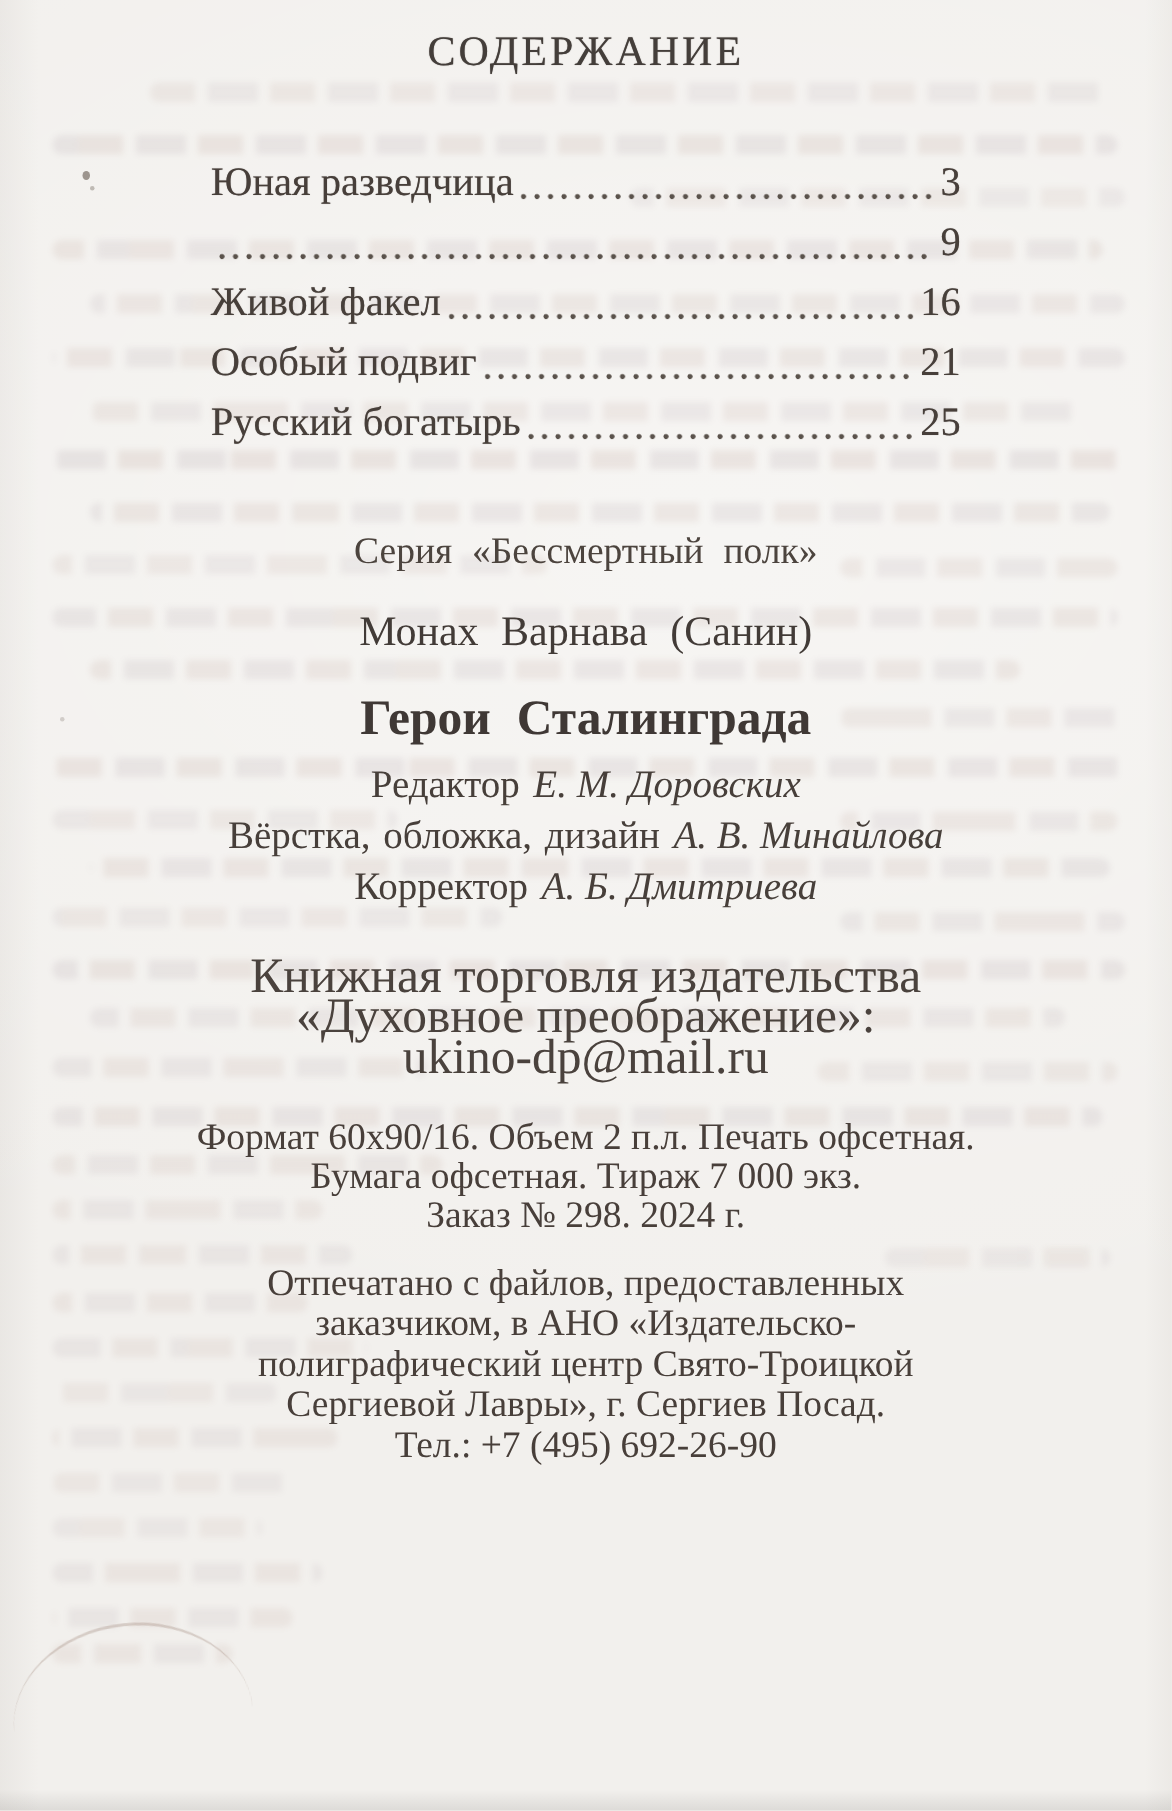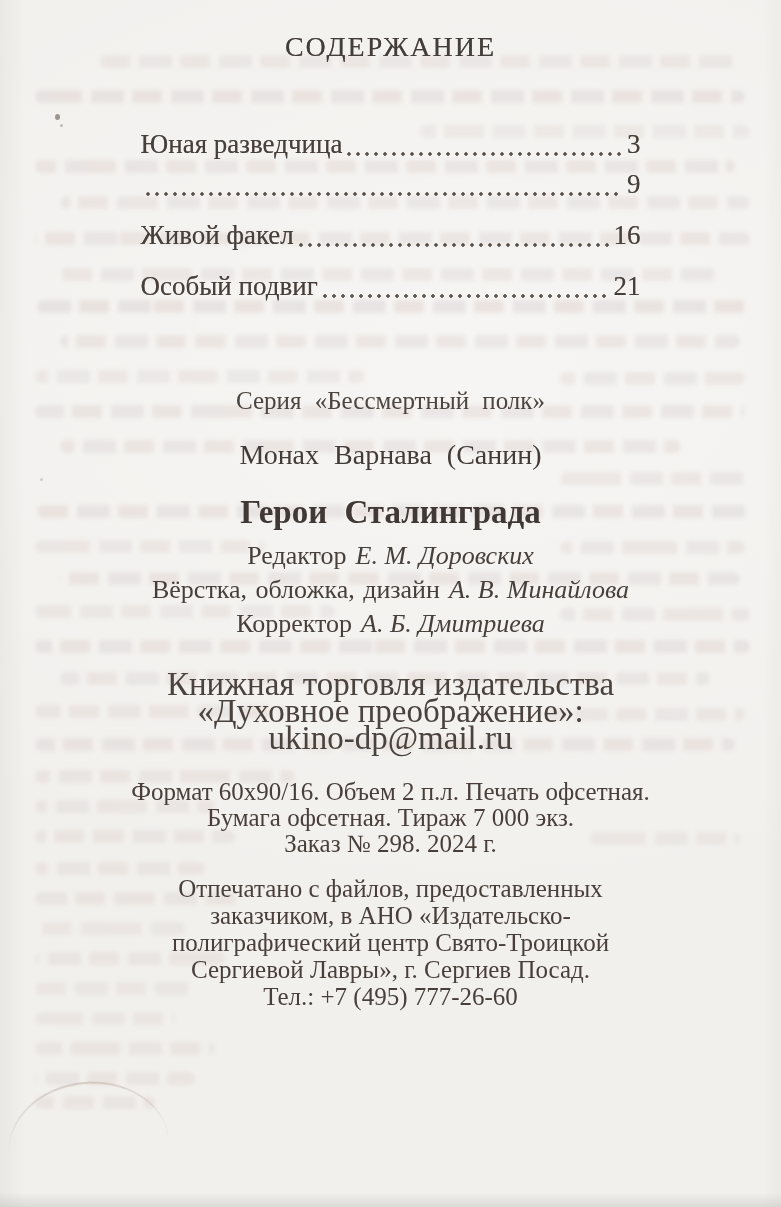--- a/index.html
+++ b/index.html
@@ -31,36 +31,36 @@
     position:absolute;left:6px;top:1082px;width:160px;height:70px;
     border-top:2px solid rgba(150,122,108,0.30);
     border-radius:50% 50% 0 0/90% 90% 0 0;
     transform:rotate(-6deg);filter:blur(0.5px);
   }
 
   .content{position:relative;z-index:2;color:#4a423d;}
   .c{text-align:center;}
 
   .doc-title{
-    margin:0;padding-top:32px;font-size:28px;line-height:30px;font-weight:normal;
+    margin:0;padding-top:20px;font-size:28px;line-height:30px;font-weight:normal;
     letter-spacing:2px;color:#443e3a;text-align:center;
     text-shadow:0 0 0.6px rgba(68,62,58,0.7);
   }
 
   .toc{width:500px;margin:51px auto 0;}
   .toc-row{display:flex;align-items:baseline;font-size:27px;line-height:40px;color:#473f3a;}
-  .toc-title{white-space:nowrap;text-shadow:0 0 0.5px rgba(71,63,58,0.6);margin-top:11px;}
+  .toc-title{white-space:nowrap;text-shadow:0 0 0.5px rgba(71,63,58,0.6);}
   .toc-dots{
     flex:1;align-self:stretch;margin:0 5px;
     background-image:radial-gradient(circle at 2px 2px, #5a524b 1.5px, rgba(0,0,0,0) 1.9px);
     background-size:9px 5px;background-repeat:repeat-x;background-position:left bottom 7px;
   }
   .toc-page{white-space:nowrap;text-shadow:0 0 0.5px rgba(71,63,58,0.6);}
 
-  .series{margin-top:80px;font-size:25px;line-height:30px;word-spacing:7px;color:#4c443e;}
+  .series{margin-top:52px;font-size:25px;line-height:30px;word-spacing:7px;color:#4c443e;}
   .author{margin-top:23px;font-size:28px;line-height:32px;font-weight:normal;word-spacing:8px;color:#423b37;}
   .booktitle{margin-top:22px;font-size:33px;line-height:38px;font-weight:bold;word-spacing:9px;color:#3f3835;}
   .subtitle{margin-top:15px;font-size:30px;line-height:36px;font-style:italic;word-spacing:11px;color:#47403b;}
 
   .support{margin-top:62px;font-size:21px;line-height:25px;font-style:italic;color:#4a423d;}
 
   .credits{margin-top:8px;font-size:26px;line-height:34px;color:#473f3a;}
   .credit-role{word-spacing:2px;}
   .credit-name{font-style:italic;margin-left:9px;}
 
@@ -135,20 +135,25 @@
       <div class="toc-row">
         <span class="toc-title">Живой факел</span>
         <span class="toc-dots"></span>
         <span class="toc-page">16</span>
       </div>
       <div class="toc-row">
         <span class="toc-title">Особый подвиг</span>
         <span class="toc-dots"></span>
         <span class="toc-page">21</span>
       </div>
+      <div class="toc-row">
+        <span class="toc-title">Русский богатырь</span>
+        <span class="toc-dots"></span>
+        <span class="toc-page">25</span>
+      </div>
     </div>
 
     <div class="series c">Серия «Бессмертный полк»</div>
     <div class="author c">Монах Варнава (Санин)</div>
     <div class="booktitle c">Герои Сталинграда</div>
 
 
     <div class="credits c">
       <div>
         <span class="credit-role">Редактор</span><span class="credit-name">Е. М. Доровских</span>
@@ -171,17 +176,17 @@
       <div>Формат 60х90/16. Объем 2 п.л. Печать офсетная.</div>
       <div>Бумага офсетная. Тираж 7 000 экз.</div>
       <div>Заказ № 298. 2024 г.</div>
     </div>
 
     <div class="printer c">
       <div>Отпечатано с файлов, предоставленных</div>
       <div>заказчиком, в АНО «Издательско-</div>
       <div>полиграфический центр Свято-Троицкой</div>
       <div>Сергиевой Лавры», г. Сергиев Посад.</div>
-      <div>Тел.: +7 (495) 777-26-60</div>
+      <div>Тел.: +7 (495) 692-26-90</div>
     </div>
 
   </div>
 </div>
 
 </body></html>

